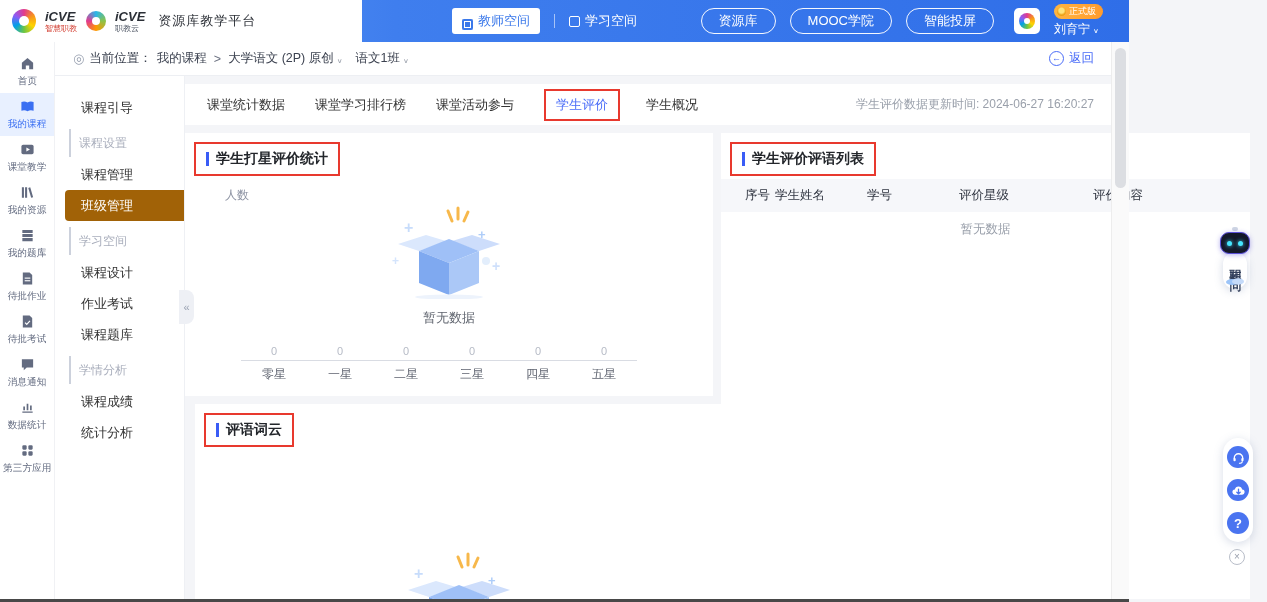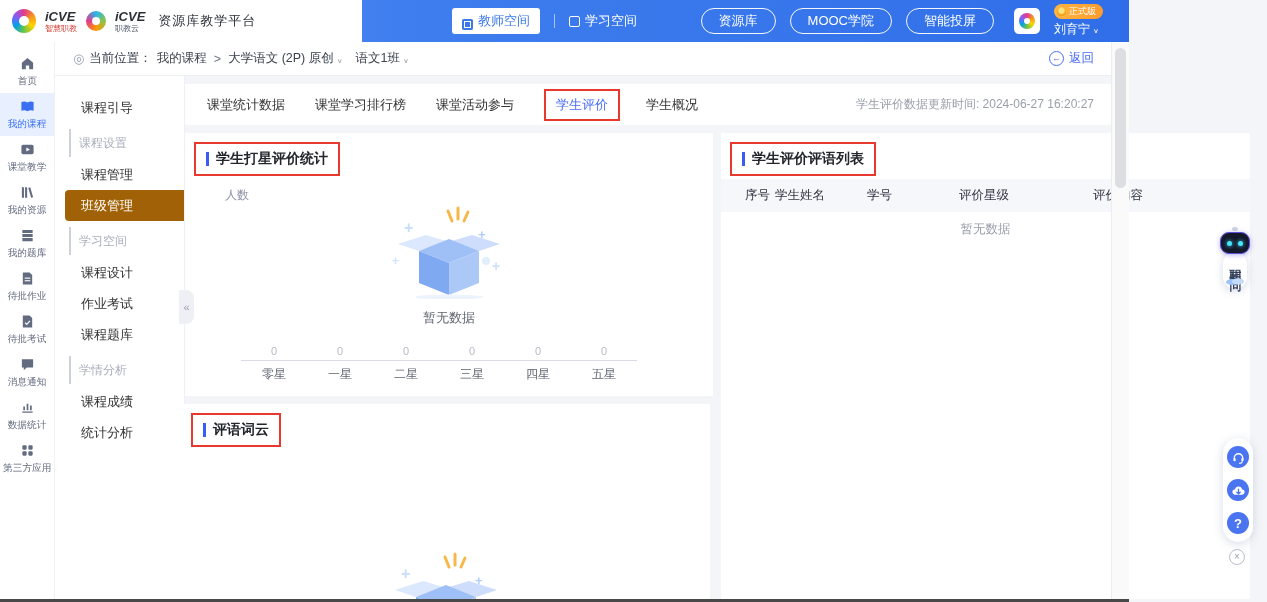--- a/index.html
+++ b/index.html
@@ -65,21 +65,21 @@
   
   .tabbar{position:absolute;left:185px;top:84px;right:17px;height:41px;background:#fff;display:flex;align-items:center;padding:0 18px 0 22px;box-sizing:border-box;}
   .tab{margin-right:30px;font-size:13px;color:#333;cursor:pointer;white-space:nowrap;}
   .tab.active{color:#4a6cf8;}
   .tab.anno{border:2px solid #e8392e;padding:5px 10px;margin-right:26px;}
   .update-time{margin-left:auto;color:#9aa0ab;font-size:12px;white-space:nowrap;}
 
   
   .card{position:absolute;background:#fff;box-sizing:border-box;}
   #card-star{left:185px;top:133px;width:528px;height:263px;}
-  #card-cloud{left:182px;top:404px;width:528px;height:195px;overflow:hidden;}
+  #card-cloud{left:195px;top:404px;width:528px;height:195px;overflow:hidden;}
   #card-comments{left:721px;top:133px;width:529px;height:466px;}
   .ptitle-wrap{display:inline-flex;align-items:center;gap:7px;border:2px solid #e8392e;padding:6px 10px;margin:9px 0 0 9px;}
   .pbar{width:3px;height:14px;background:#3a5cf6;}
   .ptxt{font-size:14px;font-weight:bold;color:#23262b;white-space:nowrap;}
 
   .ylabel{position:absolute;left:40px;top:54px;font-size:12px;color:#8d93a3;}
   .empty-illus{position:absolute;left:50%;transform:translateX(-50%);}
   #card-star .empty-illus{top:66px;}
   #card-cloud .empty-illus{top:141px;}
   .empty-text{position:absolute;left:0;right:0;top:176px;text-align:center;color:#5f646e;font-size:13px;}

